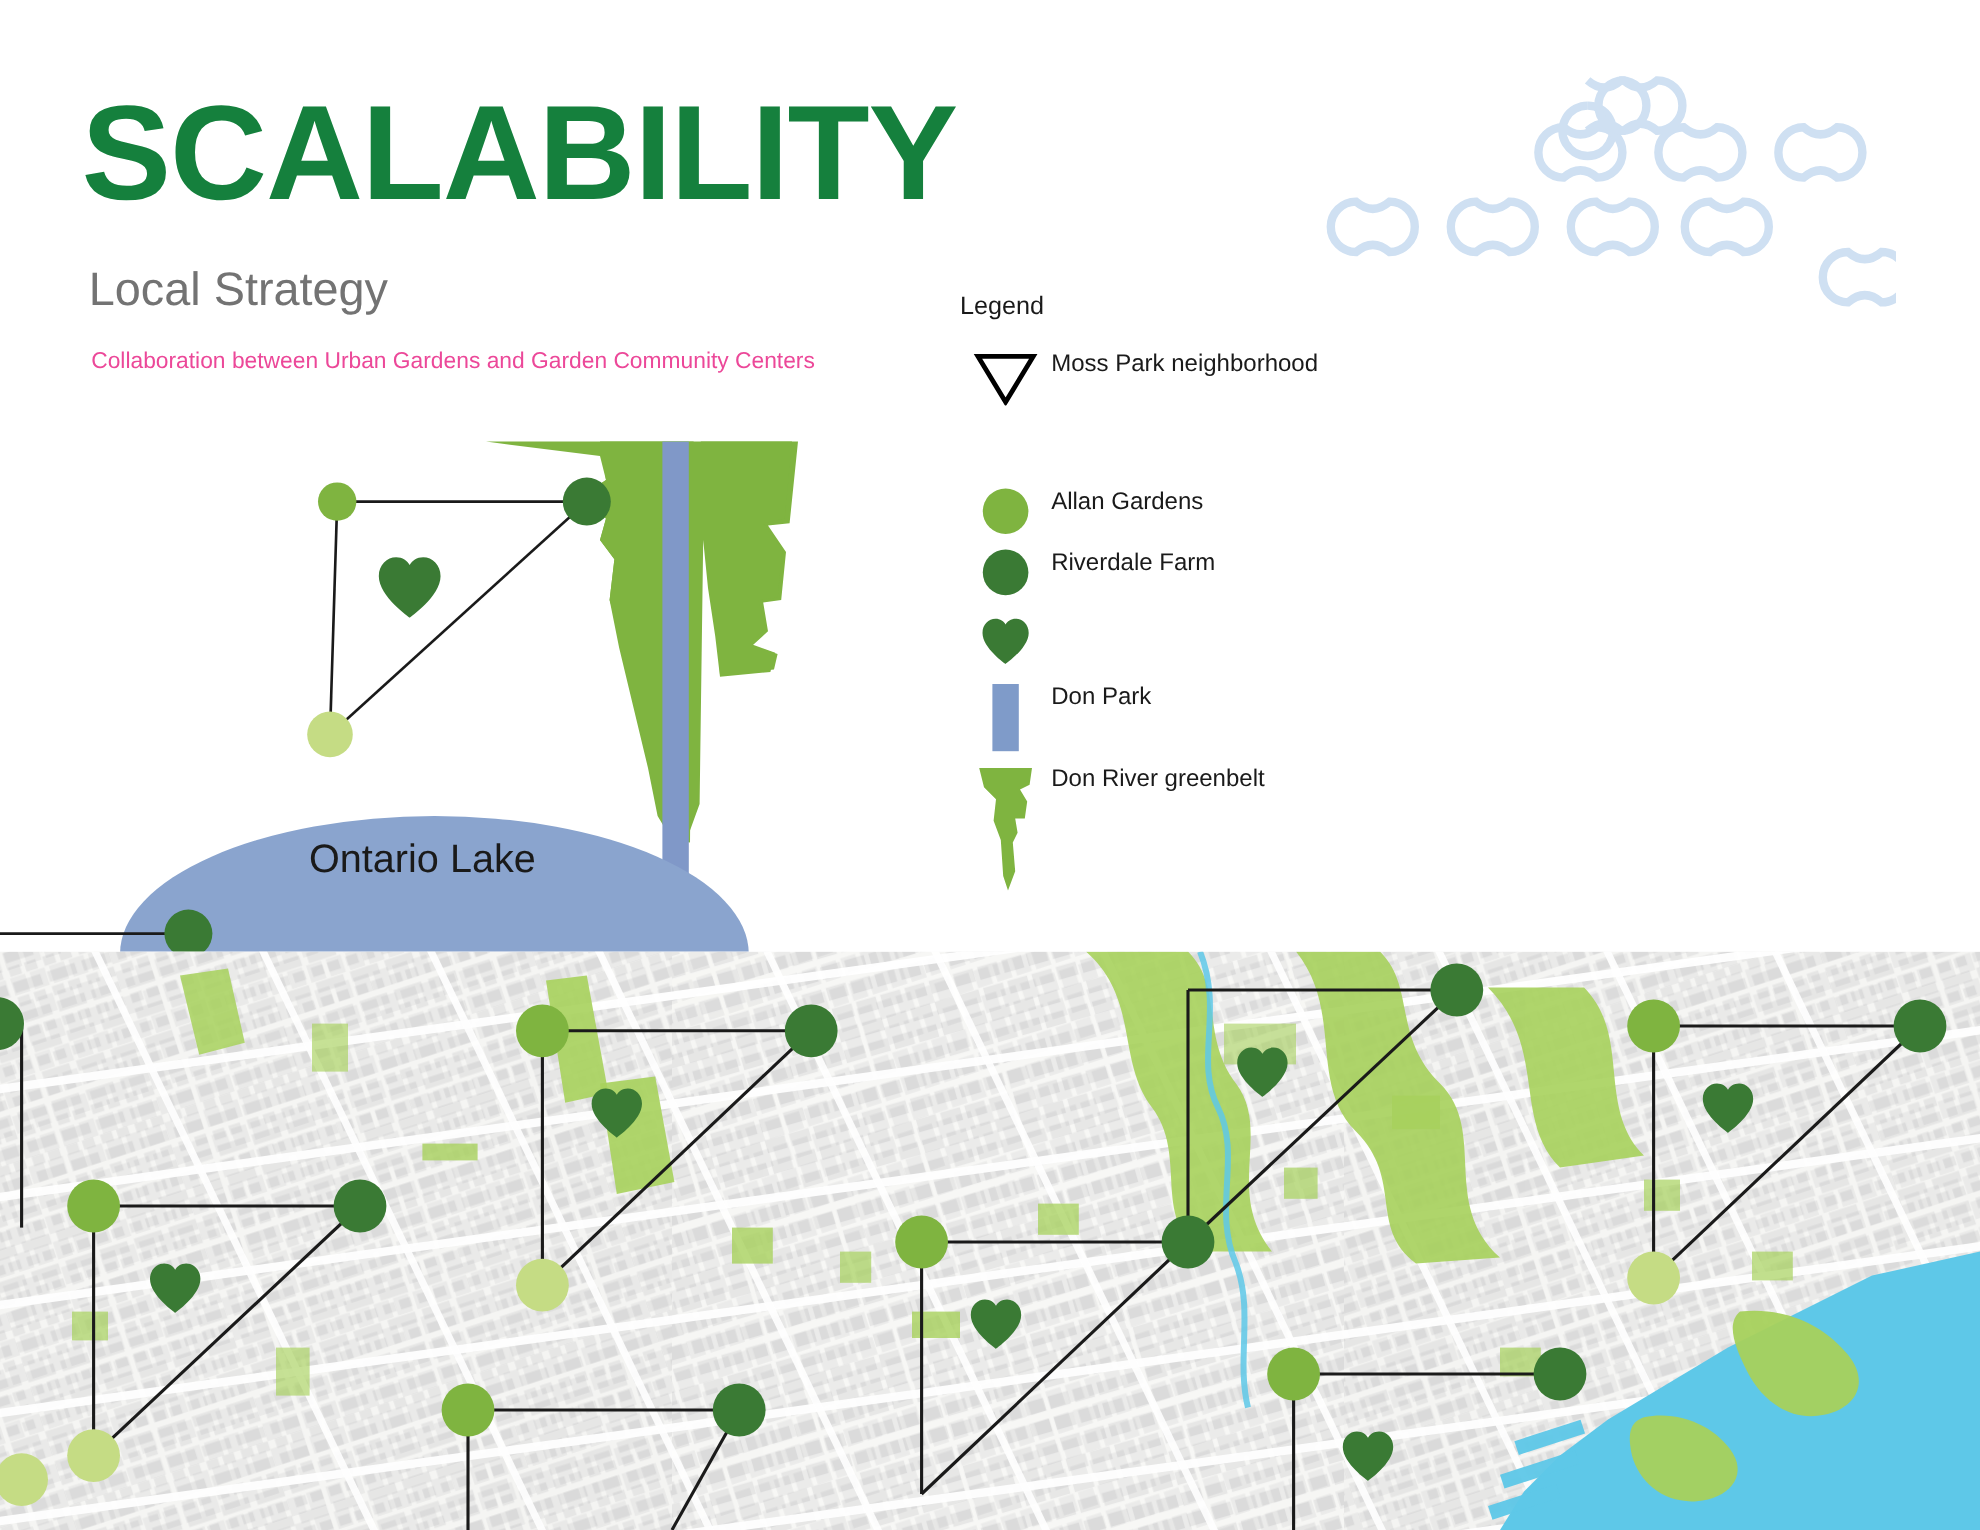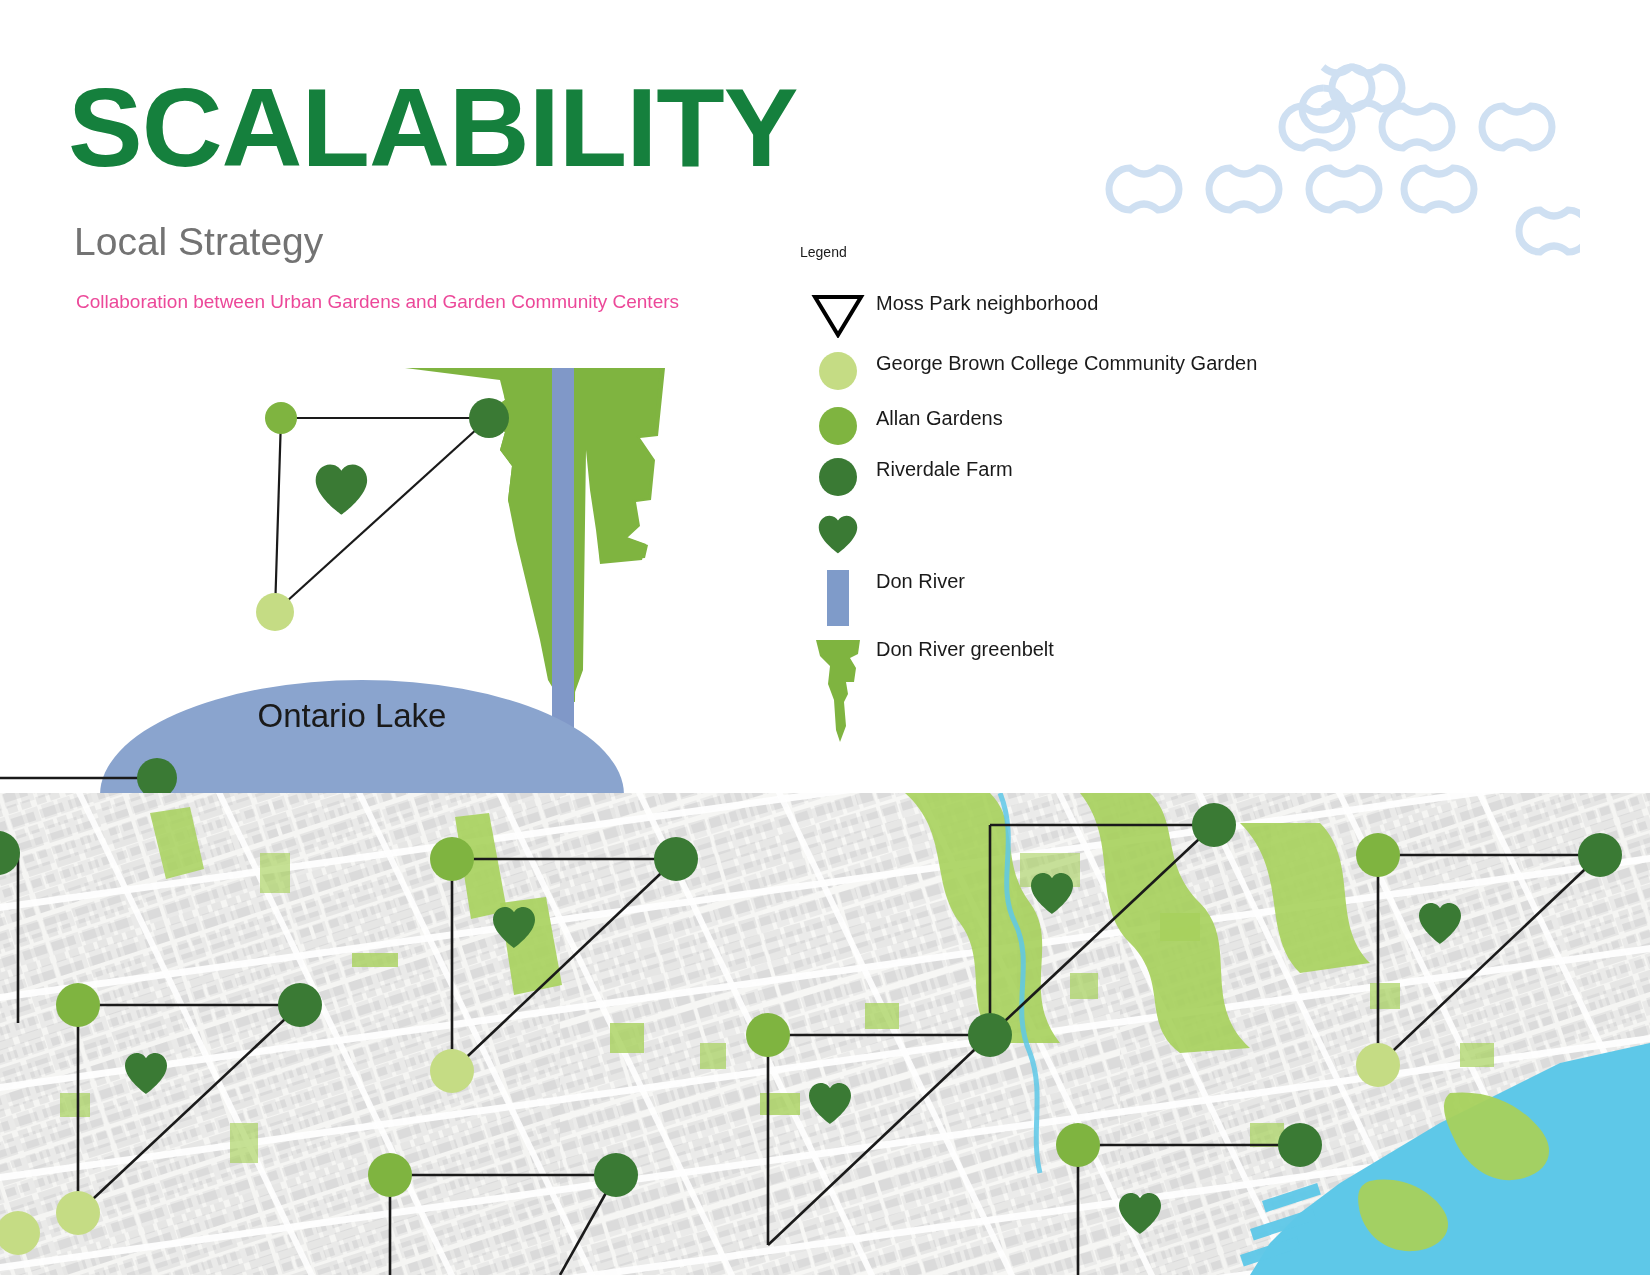--- a/index.html
+++ b/index.html
@@ -50,21 +50,21 @@
     pointer-events: none;
   }
 
   
   #legend {
     position: absolute;
     left: 800px; top: 244px;
     width: 560px;
   }
   #legend-title {
-    font-size: 14px;
+    font-size: 21px;
     color: #1a1a1a;
     margin-bottom: 14px;
   }
   .legend-row {
     position: absolute;
     display: flex;
     align-items: flex-start;
     left: 0;
   }
   .legend-swatch {
@@ -148,26 +148,20 @@
 
   <div class="legend-row" style="top:48px;">
     <span class="legend-swatch">
       <svg width="56" height="46" viewBox="0 0 56 46">
         <polygon points="5,5 51,5 28,43" fill="#ffffff" stroke="#000000" stroke-width="4"></polygon>
       </svg>
     </span>
     <span class="legend-label">Moss Park neighborhood</span>
   </div>
 
-  <div class="legend-row" style="top:108px;">
-    <span class="legend-swatch">
-      <span class="dot" style="width:38px;height:38px;background:#c5dc84;"></span>
-    </span>
-    <span class="legend-label">George Brown College Community Garden</span>
-  </div>
 
   <div class="legend-row" style="top:163px;">
     <span class="legend-swatch">
       <span class="dot" style="width:38px;height:38px;background:#7fb440;"></span>
     </span>
     <span class="legend-label">Allan Gardens</span>
   </div>
 
   <div class="legend-row" style="top:214px;">
     <span class="legend-swatch">
@@ -181,21 +175,21 @@
       <svg width="44" height="42" viewBox="0 0 24 22">
         <path d="M12 21.5 C12 21.5 1.5 14.2 1.5 7.4 C1.5 3.6 4.3 1 7.4 1 C9.6 1 11.2 2.2 12 3.6 C12.8 2.2 14.4 1 16.6 1 C19.7 1 22.5 3.6 22.5 7.4 C22.5 14.2 12 21.5 12 21.5 Z" fill="#3a7a34"></path>
       </svg>
     </span>
   </div>
 
   <div class="legend-row" style="top:326px;">
     <span class="legend-swatch">
       <span class="swatch-river" style="background:#7f9bc9;"></span>
     </span>
-    <span class="legend-label">Don River</span>
+    <span class="legend-label">Don Park</span>
   </div>
 
   <div class="legend-row" style="top:394px;">
     <span class="legend-swatch">
       <svg width="56" height="106" viewBox="0 0 56 106">
         <path d="M6,2 L50,2 L48,16 L40,20 L46,30 L44,44 L36,44 L38,56 L34,64 L36,88 L30,104 L26,92 L24,62 L18,46 L20,28 L10,18 Z" fill="#7fb440"></path>
       </svg>
     </span>
     <span class="legend-label">Don River greenbelt</span>
   </div>

